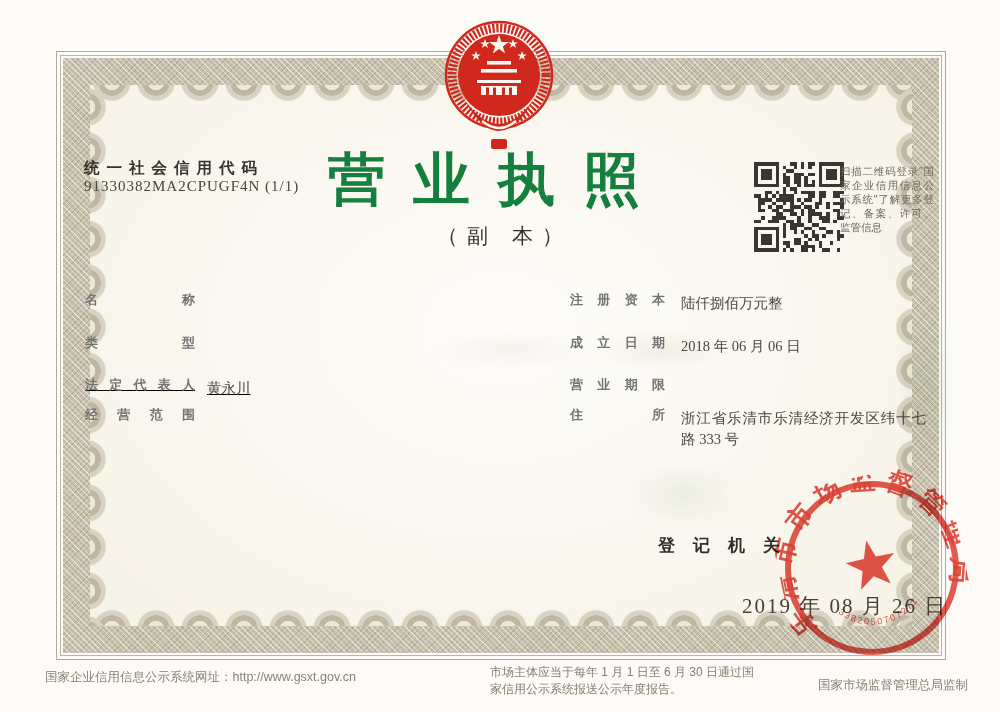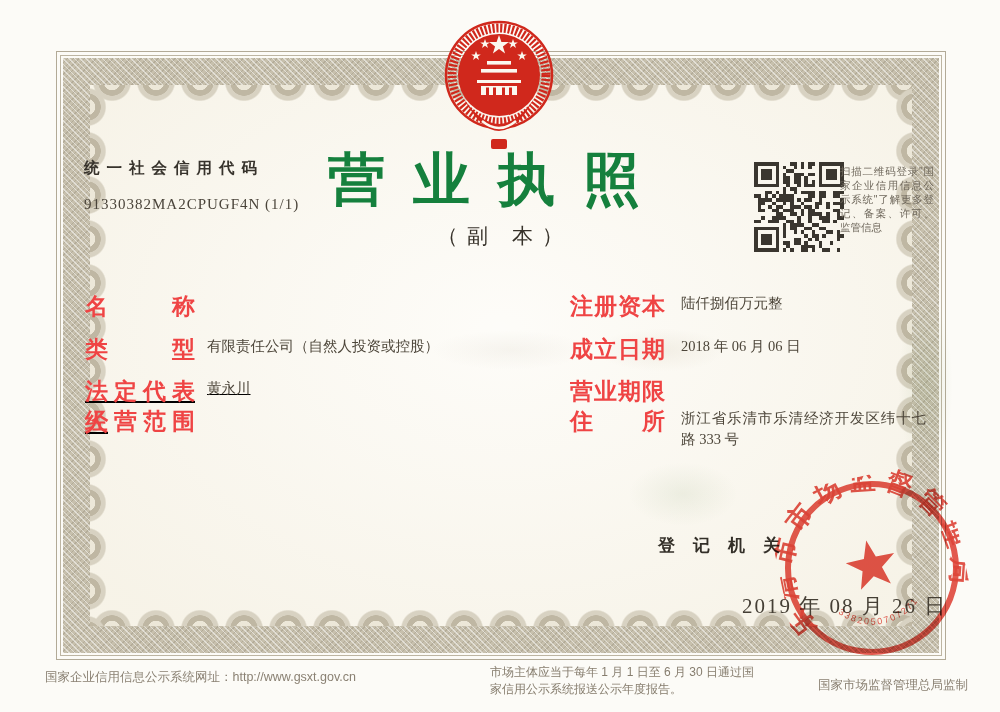--- a/index.html
+++ b/index.html
@@ -35,33 +35,33 @@
     background-size:44px 20px;}
   .scallop-left{left:90px;top:85px;width:20px;height:541px;background-repeat:repeat-y;
     background-image:radial-gradient(circle 20px at -3px 22px, #ece7d8 0 8px, #bfb7a3 8.5px 13.5px, #d8d2c2 14px 18px, rgba(216,210,194,0) 19.5px);
     background-size:20px 44px;}
   .scallop-right{left:892px;top:85px;width:20px;height:541px;background-repeat:repeat-y;
     background-image:radial-gradient(circle 20px at 23px 22px, #ece7d8 0 8px, #bfb7a3 8.5px 13.5px, #d8d2c2 14px 18px, rgba(216,210,194,0) 19.5px);
     background-size:20px 44px;}
 
   
   .credit-label{left:84px;top:158px;font-size:15.5px;font-weight:bold;letter-spacing:7px;color:#37332c;}
-  .credit-value{left:84px;top:196px;font-family:"Liberation Serif","DejaVu Serif",serif;font-size:15px;letter-spacing:1px;color:#4a443a;}
+  .credit-value{left:84px;top:178px;font-family:"Liberation Serif","DejaVu Serif",serif;font-size:15px;letter-spacing:1px;color:#4a443a;}
   .title{left:300px;top:142px;width:400px;text-align:left;font-size:57px;font-weight:bold;
          letter-spacing:28px;text-indent:28px;color:#15803d;}
   .subtitle{left:300px;top:222px;width:400px;text-align:center;font-size:21px;font-weight:500;
          letter-spacing:9px;text-indent:9px;color:#37322a;}
 
   
   .qr-box{left:754px;top:162px;width:90px;height:90px;}
   .qr-caption{left:840px;top:164px;width:94px;font-size:10.5px;line-height:14px;color:#6e675b;text-align:justify;}
 
   
   .row{position:absolute;display:flex;align-items:flex-start;}
-  .lab{font-weight:bold;font-size:23px;color:#ef4444;text-align:justify;text-align-last:justify;flex:none;letter-spacing:0;}
+  .lab{font-weight:bold;font-size:13px;color:#737373;text-align:justify;text-align-last:justify;flex:none;letter-spacing:0;}
   .lab-l{width:110px;margin-right:12px;}
   .lab-r{width:95px;margin-right:16px;}
   .val{font-family:"Liberation Serif","DejaVu Serif",serif;font-size:14.5px;color:#4d463a;line-height:21px;padding-top:2px;}
   .val-scope{width:340px;text-align:justify;}
   .val-addr{width:245px;text-align:justify;}
 
   .reg-label{left:622px;top:534px;width:122px;font-weight:bold;font-size:17px;color:#332f28;text-align:justify;text-align-last:justify;margin-left:36px;}
   .issue-date{left:742px;top:592px;font-family:"Liberation Serif","DejaVu Serif",serif;font-size:21px;letter-spacing:2px;color:#453f35;}
 
   
@@ -439,21 +439,20 @@
     <rect x="5" y="24" width="1" height="1" fill="#3a362f"></rect>
     <rect x="6" y="24" width="1" height="1" fill="#3a362f"></rect>
   </svg>
 <div class="abs qr-caption">扫描二维码登录"国家企业信用信息公示系统"了解更多登记、备案、许可、监管信息</div>
 
 <div class="row" style="left:85px;top:291px;">
   <span class="lab lab-l">名称</span>
 </div>
 <div class="row" style="left:85px;top:334px;">
   <span class="lab lab-l">类型</span>
-  <span class="val">有限责任公司（自然人投资或控股）</span>
 </div>
 <div class="row" style="left:85px;top:376px;text-decoration:underline;">
   <span class="lab lab-l">法定代表人</span>
   <span class="val">黄永川</span>
 </div>
 <div class="row" style="left:85px;top:406px;">
   <span class="lab lab-l">经营范围</span>
 </div>
 
 <div class="row" style="left:570px;top:291px;">

